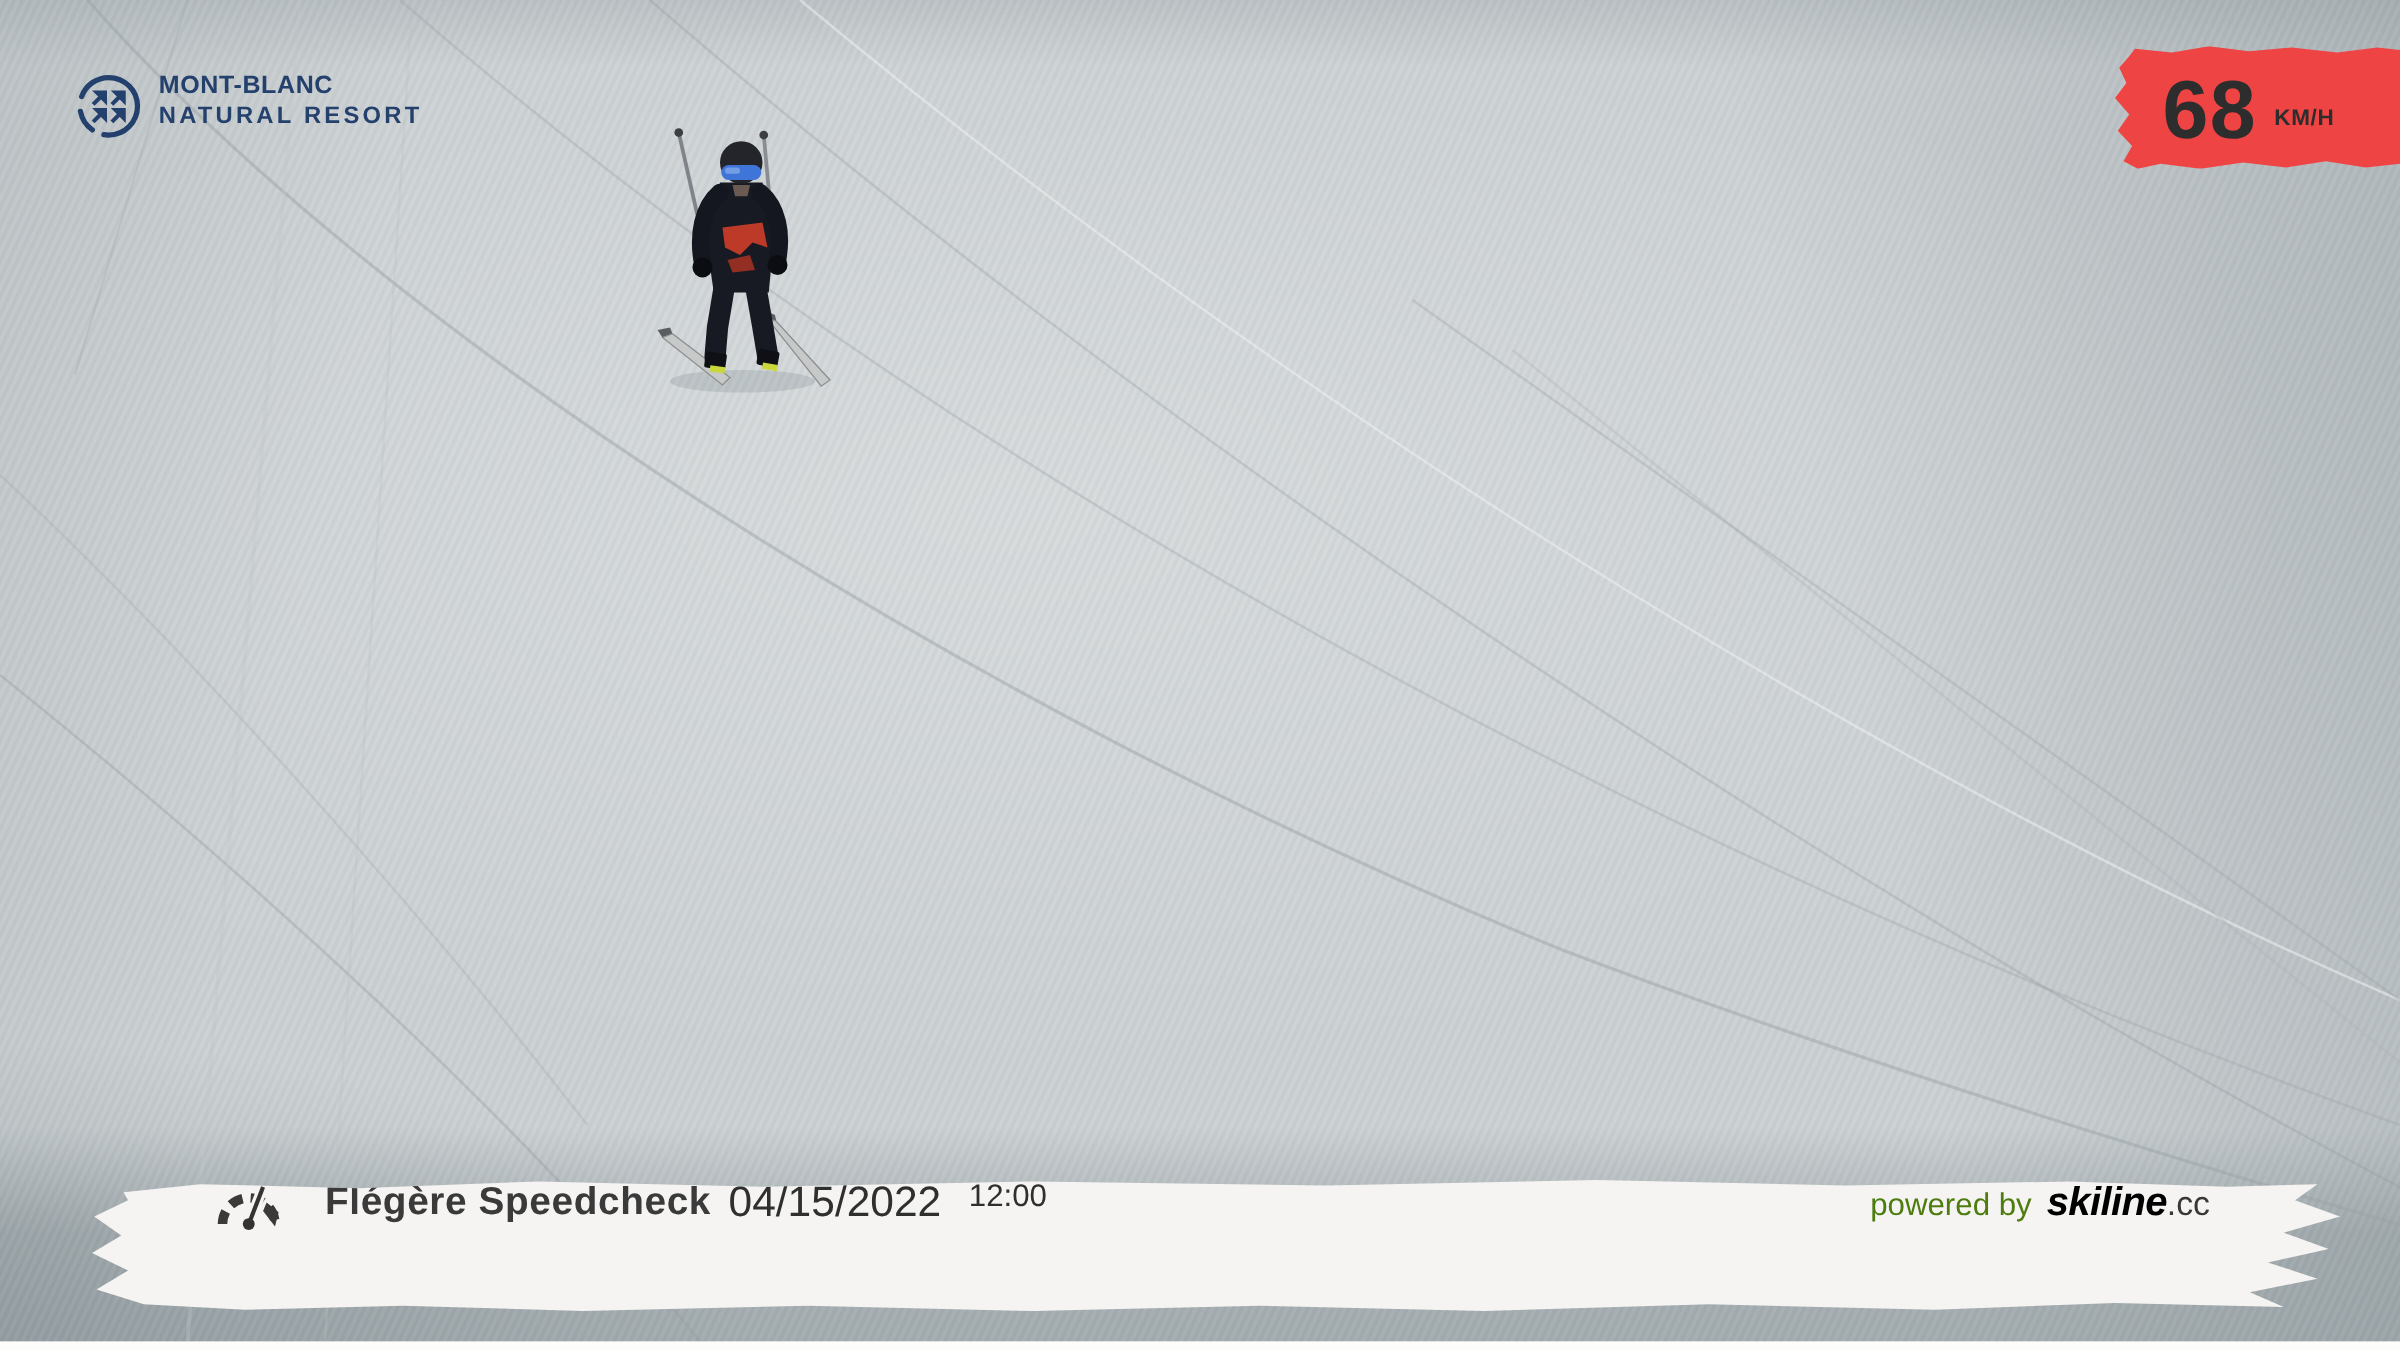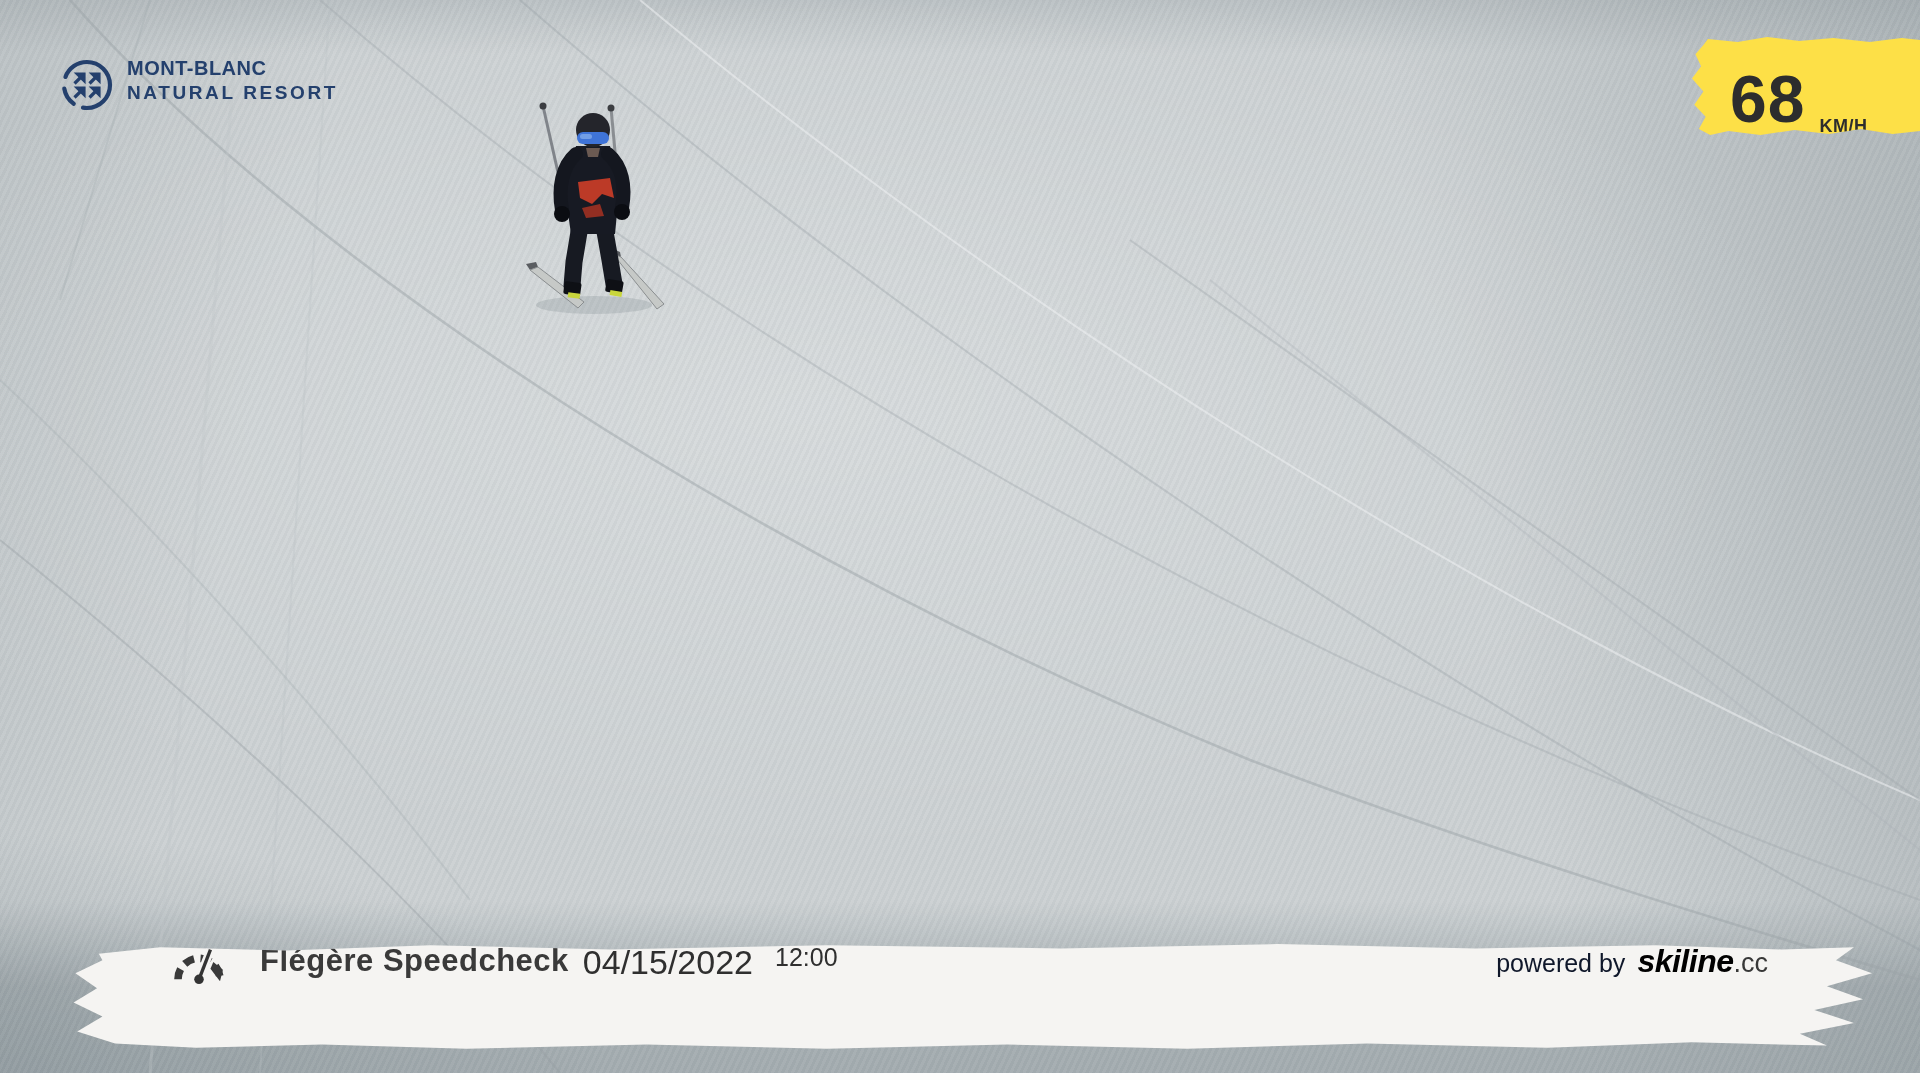--- a/index.html
+++ b/index.html
@@ -29,44 +29,44 @@
 
   
   .logo { position:absolute; left:60px; top:58px; display:flex; align-items:flex-start; gap:13px; }
   .logo-text { display:flex; flex-direction:column; }
   .logo-line1 { font-size:20px; font-weight:bold; color:#24406d; line-height:1.05; letter-spacing:0.5px; }
   .logo-line2 { font-size:19px; font-weight:bold; color:#24406d; letter-spacing:2.6px; margin-top:3px; }
 
   
   .speed-badge {
     position:absolute; top:36px; right:0; width:228px; height:101px;
-    background:#fde047;
+    background:#ef4444;
     clip-path:polygon(7% 3%,20% 6%,33% 1%,47% 5%,62% 2%,78% 6%,92% 2%,100% 4%,
       100% 94%,88% 97%,74% 92%,60% 97%,45% 93%,30% 98%,16% 94%,8% 98%,
       3% 92%,6% 80%,1% 68%,5% 55%,0% 42%,4% 30%,1.5% 18%,5% 9%);
-    display:flex; align-items:flex-end; box-sizing:border-box; padding-left:38px; gap:14px;
+    display:flex; align-items:center; box-sizing:border-box; padding-left:38px; gap:14px;
   }
   .speed-value { font-size:66px; font-weight:bold; color:#2d2d2d; letter-spacing:1px; }
   .speed-unit  { font-size:18px; font-weight:bold; color:#2d2d2d; margin-top:16px; letter-spacing:0.5px; }
 
   
   .banner {
     position:absolute; left:70px; top:943px; width:1802px; height:108px;
     background:#f5f4f2;
     clip-path:polygon(1.6% 10%,5% 4%,12% 7%,20% 2%,30% 6%,42% 2%,55% 5%,67% 1%,78% 5%,88% 2%,95% 6%,99% 4%,
       98% 16%,100% 28%,97.5% 40%,99.5% 52%,96.8% 62%,99% 74%,96% 84%,97.5% 95%,
       90% 92%,82% 97%,72% 93%,62% 98%,52% 94%,42% 98%,32% 94%,22% 98%,14% 94%,7% 97%,2.5% 93%,
       0.4% 82%,1.8% 68%,0.2% 55%,1.5% 42%,0.3% 28%,1.8% 16%);
     display:flex; align-items:flex-start; box-sizing:border-box; padding:0 104px 0 102px;
   }
   .banner-title { font-size:31px; font-weight:bold; color:#3a3a3a; margin-left:34px; letter-spacing:0.5px; }
   .banner-date  { font-size:34px; color:#2f2f2f; margin-left:14px; }
   .banner-time  { font-size:25px; color:#2f2f2f; margin-left:22px; }
   .powered { margin-left:auto; display:flex; align-items:baseline; }
-  .powered-by { font-size:25px; color:#0f172a; }
+  .powered-by { font-size:25px; color:#4d7c0f; }
   .brand { font-size:32px; font-weight:bold; font-style:italic; color:#000000; margin-left:12px; letter-spacing:-0.5px; }
   .tld   { font-size:27px; color:#383838; }
 </style>
 </head>
 <body>
 
 <div class="photo">
   <svg class="tracks" viewBox="0 0 1920 1073" preserveAspectRatio="none" aria-hidden="true">
     <path d="M70,0 C300,260 760,560 1250,760 C1500,855 1750,930 1920,980" stroke="rgba(156,164,168,0.50)" stroke-width="2.5" fill="none"></path>
     <path d="M320,0 C700,330 1250,660 1920,900" stroke="rgba(160,168,172,0.40)" stroke-width="2" fill="none"></path>

